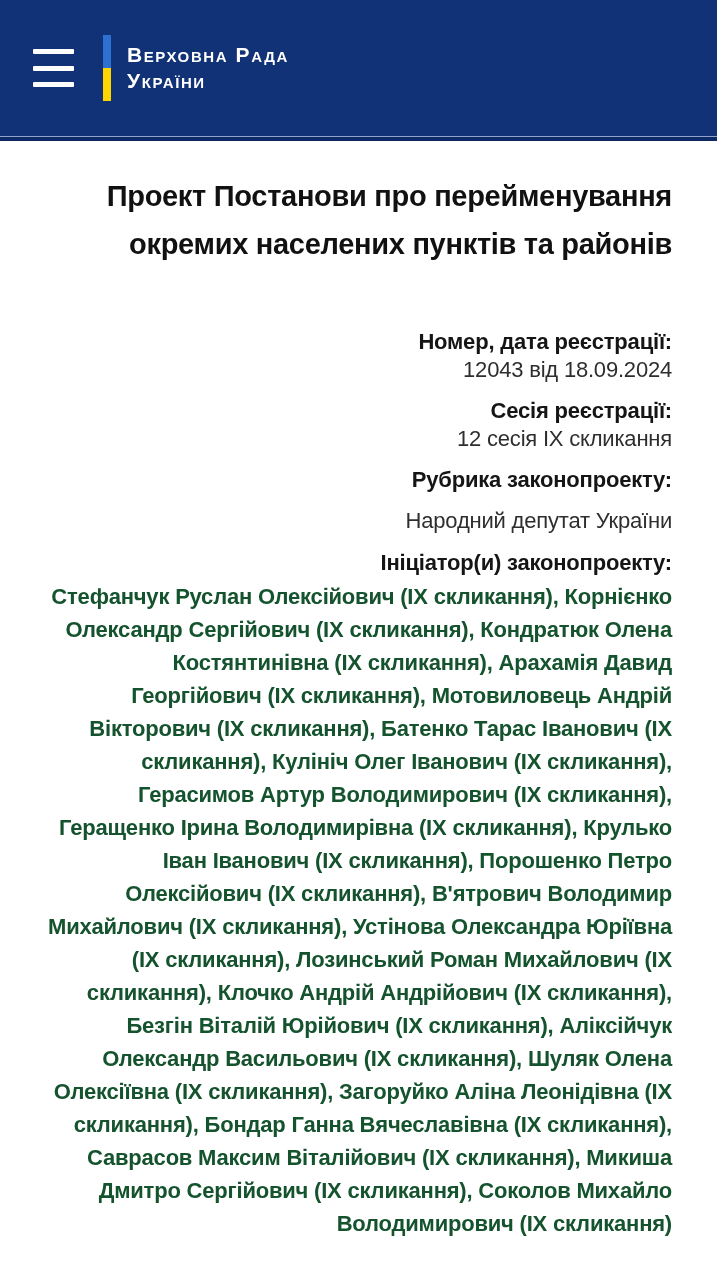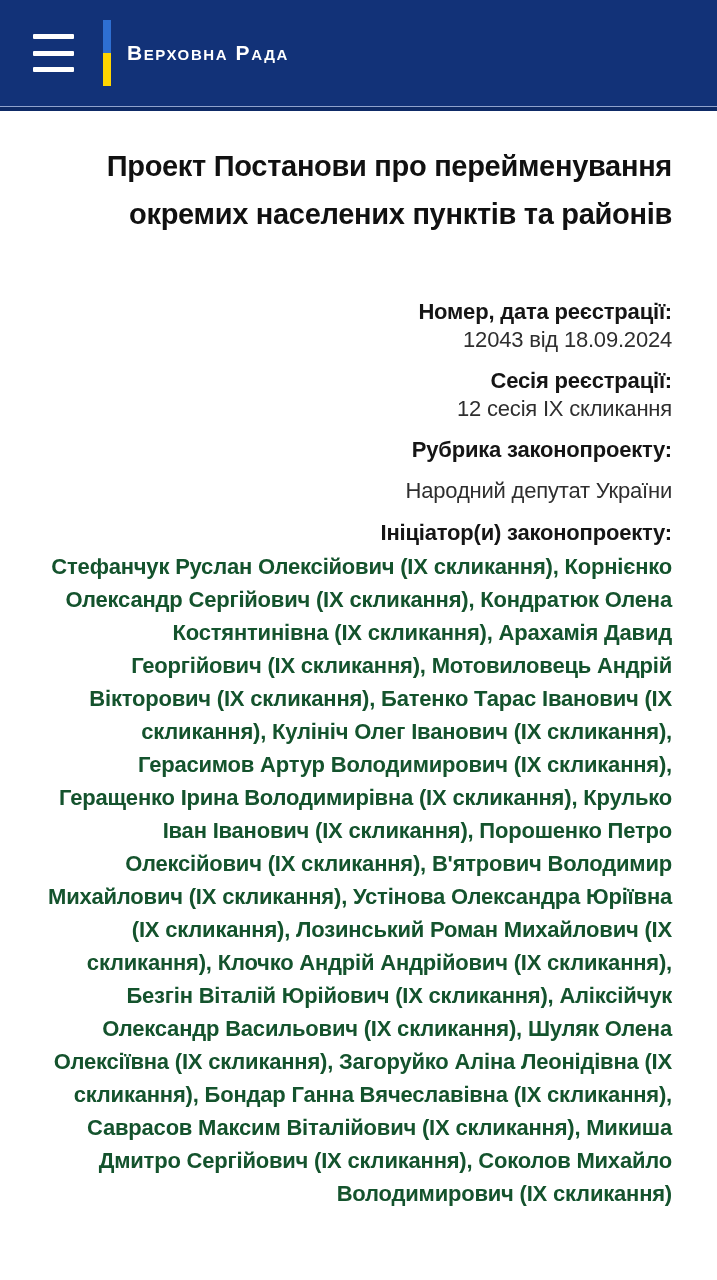--- a/index.html
+++ b/index.html
@@ -7,21 +7,21 @@
     width: 717px;
     background: #ffffff;
     font-family: "Liberation Sans", sans-serif;
     color: #1c1c1c;
     -webkit-font-smoothing: antialiased;
   }
   body { height: 1280px; overflow: hidden; }
 
   
   .header {
-    height: 106px;
+    height: 136px;
     background: #123278;
     display: flex;
     align-items: center;
     padding-left: 33px;
   }
   .header-edge {
     height: 5px;
     background: #0e2a66;
     border-top: 1px solid #8fa2cc;
   }
@@ -113,20 +113,21 @@
     <span></span>
     <span></span>
   </div>
   <div class="logo">
     <div class="flag-stripe">
       <div class="blue" style="background:#2e6fd2;"></div>
       <div class="yellow" style="background:#ffd500;"></div>
     </div>
     <div class="logo-text">
       <div>Верховна Рада</div>
+      <div>України</div>
     </div>
   </div>
 </header>
 <div class="header-edge"></div>
 
 <main class="main">
   <h1 class="page-title">Проект Постанови про перейменування окремих населених пунктів та районів</h1>
 
   <section class="field">
     <div class="label">Номер, дата реєстрації:</div>

